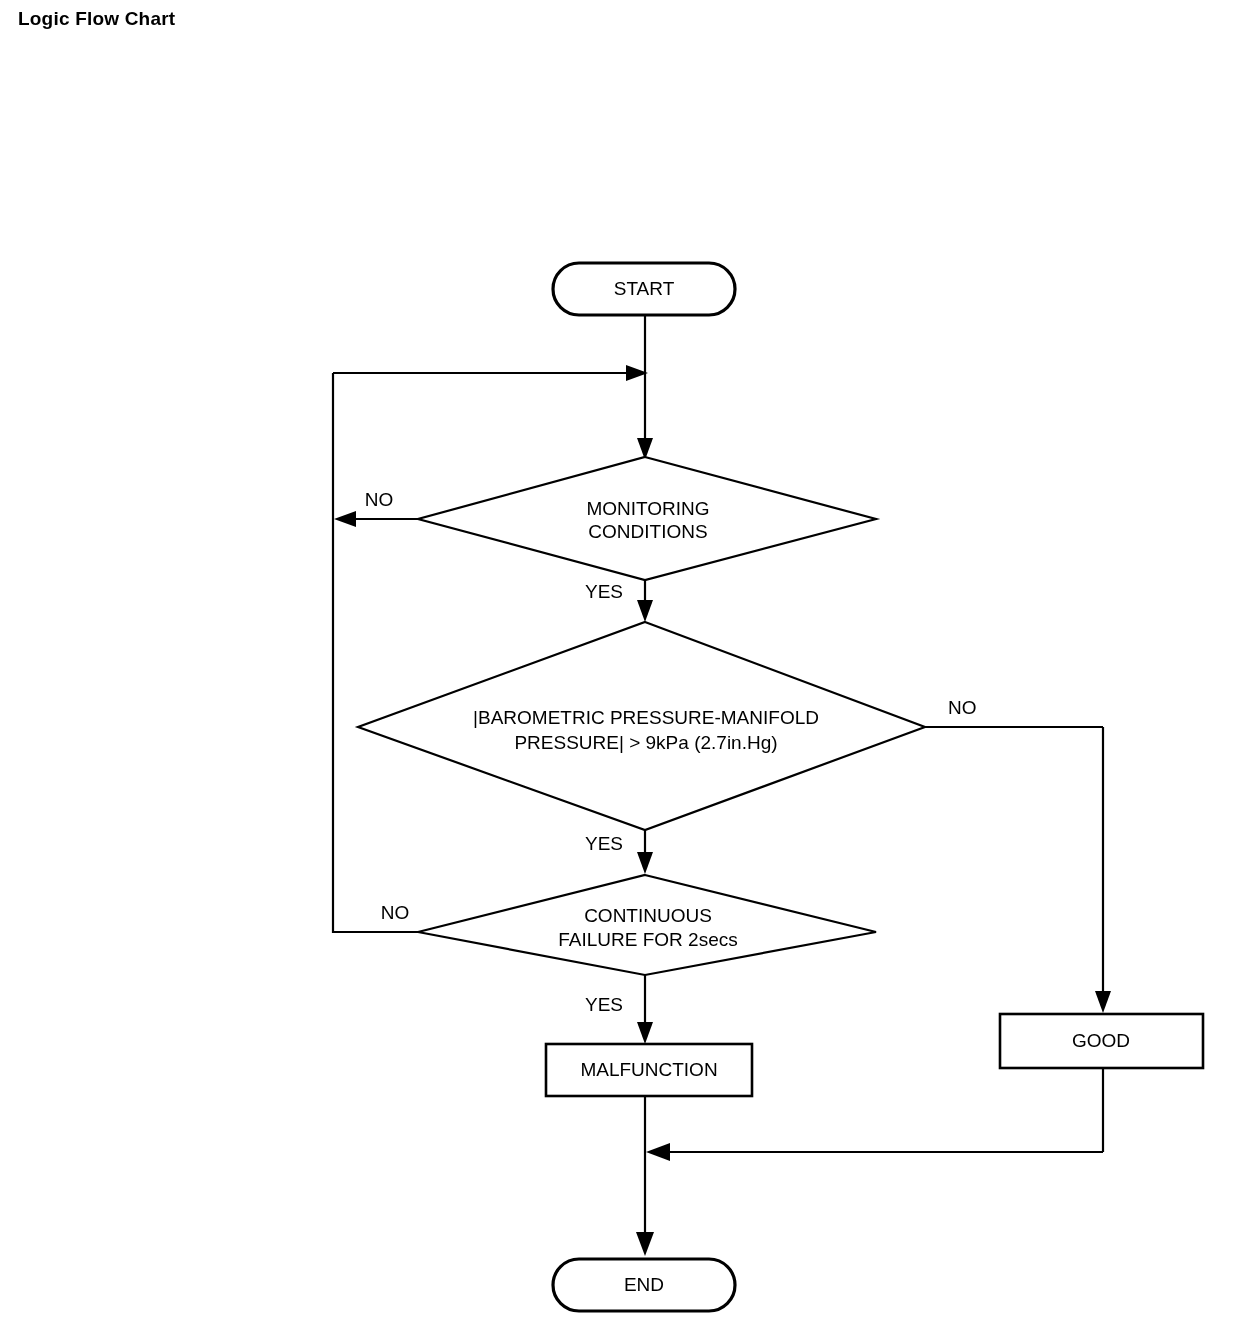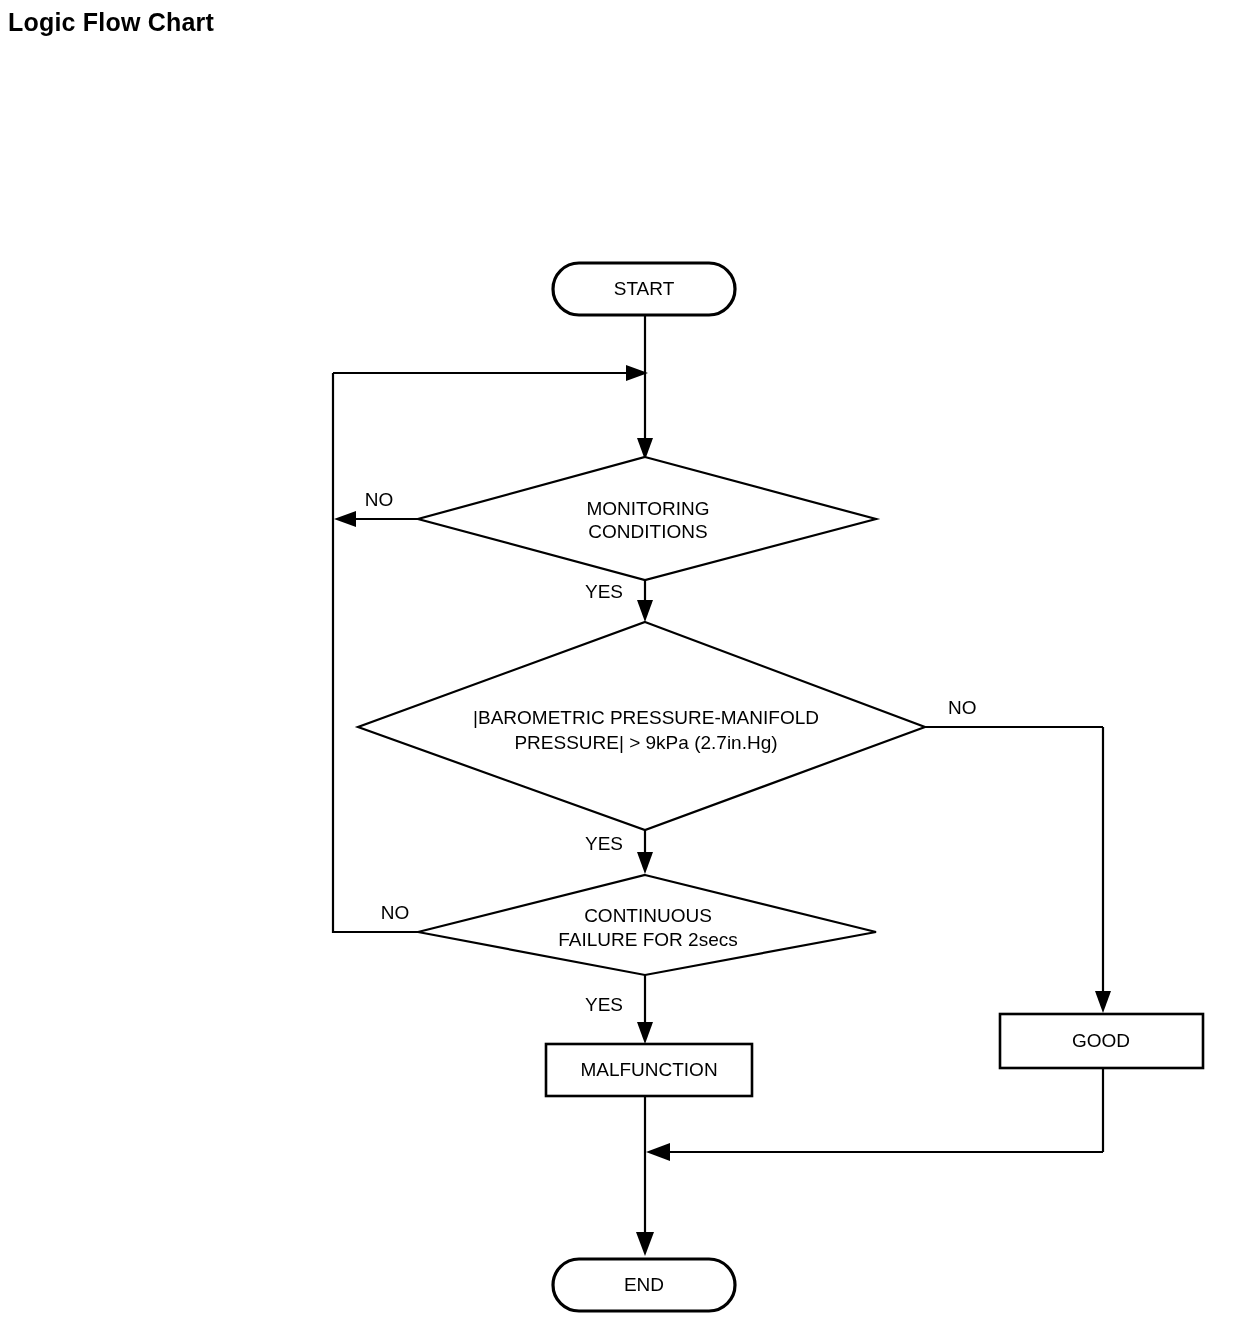--- a/index.html
+++ b/index.html
@@ -10,23 +10,23 @@
   body {
     width: 1248px;
     height: 1326px;
     font-family: "Liberation Sans", sans-serif;
     color: #000000;
     position: relative;
     overflow: hidden;
   }
   #page-title {
     position: absolute;
-    left: 8px;
+    left: 18px;
     top: 8px;
-    font-size: 25px;
+    font-size: 19px;
     font-weight: bold;
     letter-spacing: 0.2px;
     white-space: nowrap;
   }
   #flow-canvas {
     position: absolute;
     left: 0;
     top: 0;
     width: 1248px;
     height: 1326px;

